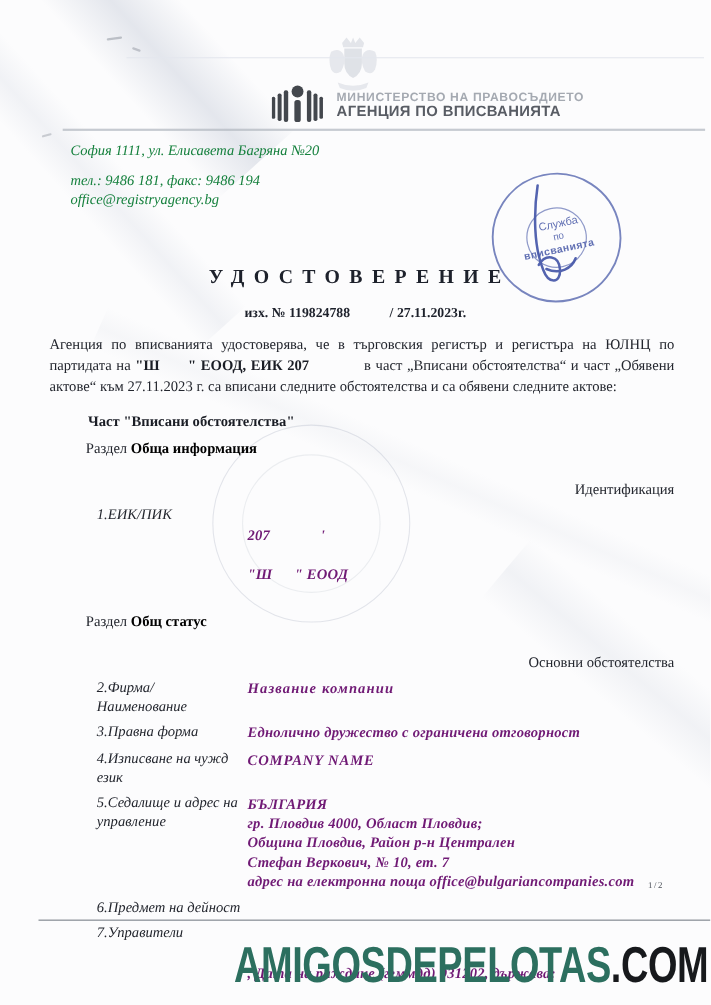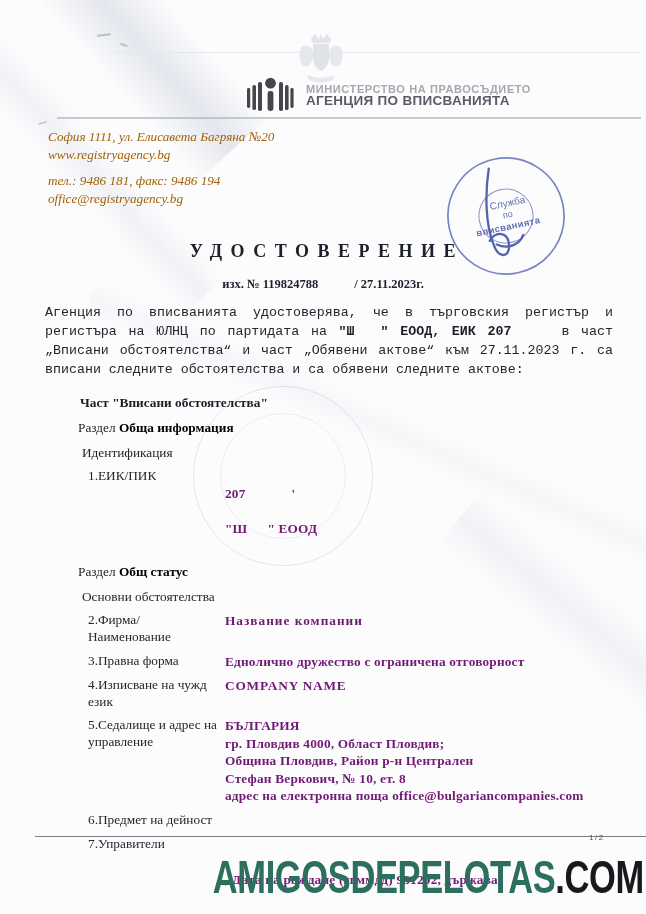--- a/index.html
+++ b/index.html
@@ -19,51 +19,51 @@
   .speck{position:absolute;background:#8a8f99;border-radius:1px;}
   
   .coat{left:297px;top:33px;width:48px;height:50px;opacity:.55;}
   .logo-mark{left:247px;top:77px;width:56px;height:36px;}
   .ministry-line{left:306px;top:83px;font-family:"Liberation Sans",sans-serif;
      font-size:11px;font-weight:600;letter-spacing:.6px;color:#a4a9b1;}
   .agency-line{left:306px;top:93px;font-family:"Liberation Sans",sans-serif;
      font-size:13.5px;font-weight:600;letter-spacing:.3px;color:#585c64;}
   .top-faint-line{left:115px;top:52px;width:525px;height:1px;background:#e4e7ee;}
   .header-rule{left:57px;top:117px;width:584px;height:2px;background:#b4b9c2;opacity:.75;}
-  .contact{left:48px;top:128px;font-style:italic;font-size:13.2px;line-height:1.33;color:#a16207;}
+  .contact{left:64px;top:128px;font-style:italic;font-size:13.2px;line-height:1.33;color:#15803d;}
   .contact .blk2{margin-top:9px;}
   
   .stamp{left:436px;top:146px;width:140px;height:140px;transform:rotate(-12deg);opacity:.93;}
   
   .doc-title{left:0;top:241px;width:646px;text-align:center;font-size:18px;font-weight:700;
      letter-spacing:8.5px;text-indent:8px;color:#1d212b;}
   .ref-line{left:0;top:277px;width:646px;text-align:center;font-size:12.5px;font-weight:700;color:#1d212b;}
   .gap{display:inline-block;height:1px;vertical-align:baseline;}
   
   .bleed-ring{left:193px;top:386px;width:178px;height:178px;border-radius:50%;
      border:1.5px solid rgba(125,136,158,.20);}
   .bleed-ring-inner{position:absolute;left:26px;top:26px;right:26px;bottom:26px;
      border-radius:50%;border:1px solid rgba(125,136,158,.13);}
   
   .content{left:45px;top:303px;width:568px;font-size:13.3px;}
-  .intro{text-align:justify;line-height:1.44;font-family:Liberation Mono, monospace;}
+  .intro{text-align:justify;line-height:1.44;}
   .intro b{color:#1a1d25;}
   .part-title{margin:15px 0 0 35px;font-weight:700;color:#1a1d25;}
   .section-line{margin:9px 0 0 33px;}
   .section-line b{color:#000000;}
-  .group-line{margin:9px 0 0 37px;}
+  .group-line{margin:21px 0 0 37px;text-align:right;}
   .rows{margin-left:43px;}
-  .row{display:grid;grid-template-columns:137px 1fr;margin-top:7px;align-items:start;}
+  .row{display:grid;grid-template-columns:137px 1fr;margin-top:7px;align-items:start;font-style:italic;}
   .row .lbl{white-space:pre-line;line-height:1.25;}
   .row .val{font-weight:700;white-space:pre-line;line-height:1.32;letter-spacing:.2px;color:#701a75;}
   .nowrap{white-space:nowrap;}
   .mt10{}
   
   .footer-rule{left:35px;top:836px;width:611px;height:1px;background:#7a8088;}
-  .page-num{left:589px;top:833px;font-family:Liberation Sans, sans-serif;font-size:8px;
+  .page-num{left:589px;top:800px;font-family:Liberation Serif, serif;font-size:8px;
      letter-spacing:1.5px;color:#4a4f57;}
   .watermark{right:2px;top:853px;font-family:"Liberation Sans",sans-serif;font-weight:800;
      font-size:46px;line-height:1.05;letter-spacing:-0.5px;transform:scaleX(.75);
      transform-origin:100% 50%;white-space:nowrap;}
 </style>
 </head>
 <body>
 
 <div class="page">
 
@@ -97,21 +97,20 @@
       <rect x="43.4" y="11" width="3.2" height="20" rx="1.4"></rect>
     </g>
   </svg>
   <div class="abs ministry-line">МИНИСТЕРСТВО НА ПРАВОСЪДИЕТО</div>
   <div class="abs agency-line">АГЕНЦИЯ ПО ВПИСВАНИЯТА</div>
   <div class="abs top-faint-line"></div>
   <div class="abs header-rule"></div>
 
   <div class="abs contact">
     <div>София 1111, ул. Елисавета Багряна №20</div>
-    <div>www.registryagency.bg</div>
     <div class="blk2">тел.: 9486 181, факс: 9486 194</div>
     <div>office@registryagency.bg</div>
   </div>
 
   <svg class="abs stamp" viewBox="0 0 140 140">
     <defs>
       <path id="arcTop" d="M 70,118 A 48,48 0 1 1 69.9,118.01"></path>
       <path id="arcBot" d="M 70,33 A 37,37 0 1 0 69.9,33.01"></path>
     </defs>
     <circle cx="70" cy="70" r="58" fill="none" stroke="#5565ae" stroke-width="1.7" opacity=".85"></circle>
@@ -182,21 +181,21 @@
         <div class="lbl">4.Изписване на чужд
 език</div>
         <div class="val" style="letter-spacing:.8px;">COMPANY NAME</div>
       </div>
       <div class="row">
         <div class="lbl">5.Седалище и адрес на
 управление</div>
         <div class="val">БЪЛГАРИЯ
 гр. Пловдив 4000, Област Пловдив;
 Община Пловдив, Район р-н Централен
-Стефан Веркович, № 10, ет. 8
+Стефан Веркович, № 10, ет. 7
 адрес на електронна поща office@bulgariancompanies.com</div>
       </div>
       <div class="row">
         <div class="lbl">6.Предмет на дейност</div>
       </div>
       <div class="row">
         <div class="lbl">7.Управители</div>
         <div class="val">
           <div><span class="gap" style="width:124px;"></span><span class="nowrap">, Дата на раждане (ггммдд) 931202, държава:</span></div>
           

